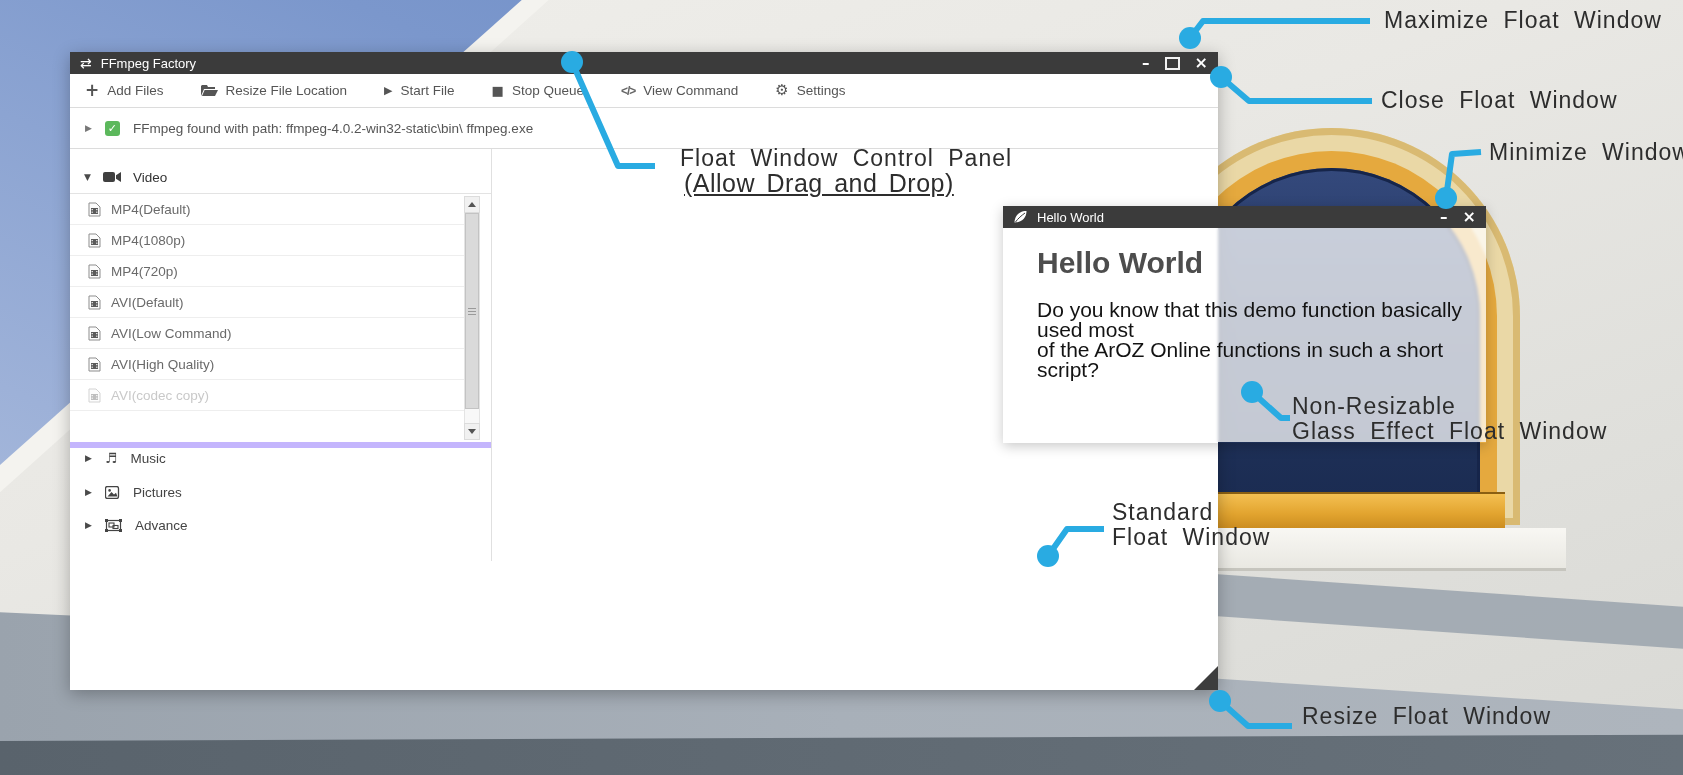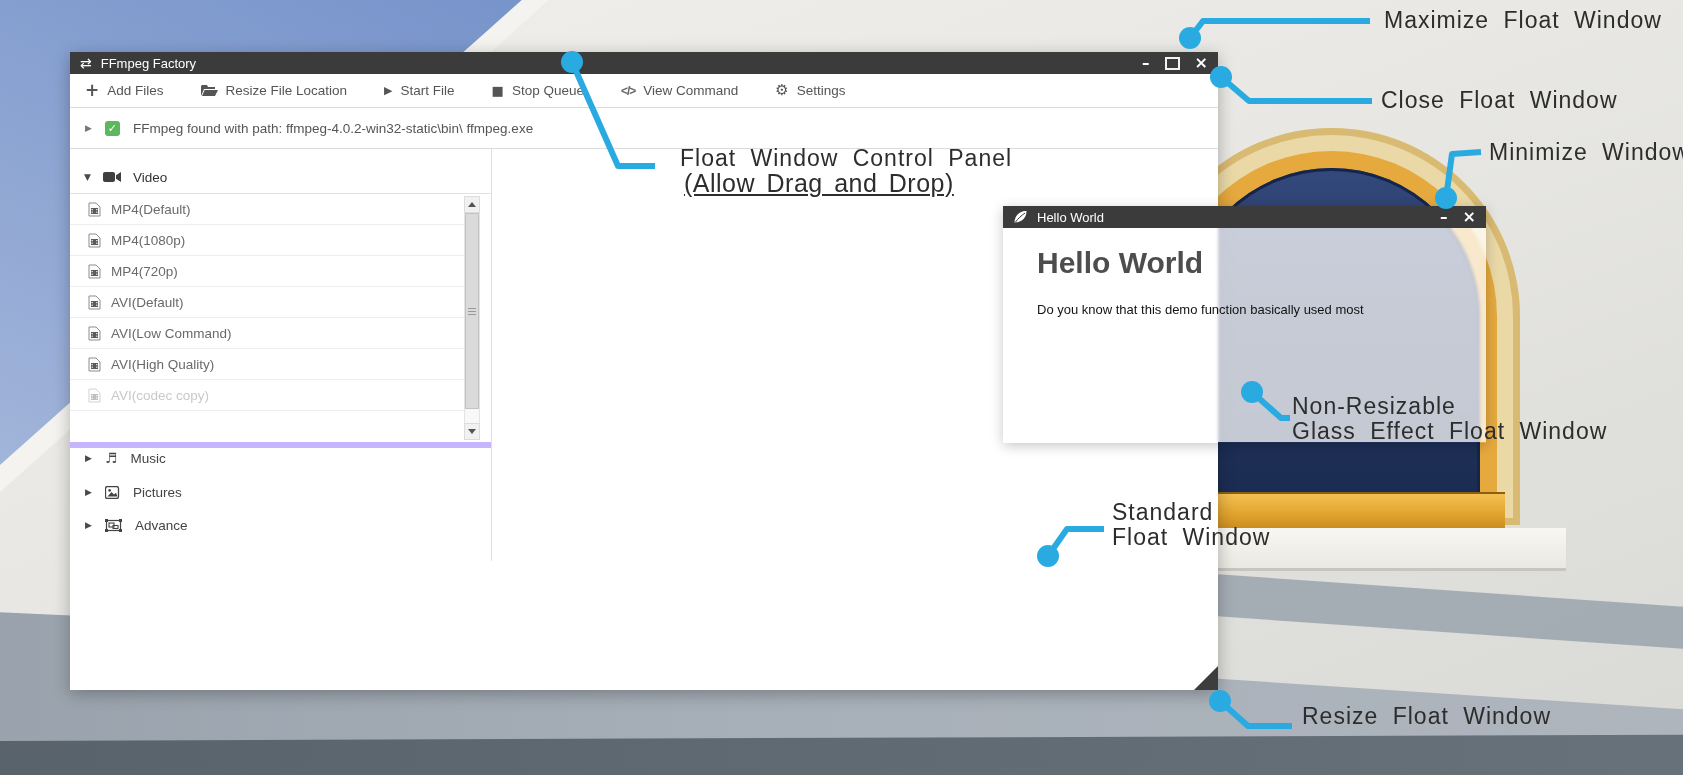--- a/index.html
+++ b/index.html
@@ -57,21 +57,21 @@
   .sec-music{top:295px;}
   .sec-pics{top:329px;}
   .sec-adv{top:362px;}
   .music-glyph{font-size:14px;color:#444;}
   .resize-handle{position:absolute;right:0;bottom:0;width:24px;height:24px;clip-path:polygon(100% 0,100% 100%,0 100%);background:linear-gradient(135deg,#b9bec4 0 30%,#3d3d3d 36%);}
 
   
   .hellowin{position:absolute;left:1003px;top:206px;width:483px;height:237px;z-index:20;box-shadow:0 3px 12px rgba(0,0,0,.22);}
   .hw-body{height:214px;background:rgba(255,255,255,.74);backdrop-filter:blur(1.5px);padding:12px 0 0 34px;box-sizing:border-box;}
   .hw-heading{font-size:30px;font-weight:bold;color:#4d4d4d;margin:6px 0 20px 0;}
-  .hw-line{font-size:13px;color:#131313;line-height:20px;}
+  .hw-line{font-size:21px;color:#131313;line-height:20px;}
 
   
   #callouts{position:absolute;inset:0;z-index:30;pointer-events:none;}
   .ann{position:absolute;z-index:31;color:#2d2d2d;font-size:23px;letter-spacing:1px;word-spacing:7px;white-space:nowrap;line-height:25px;}
   .ann-sub{font-size:25px;letter-spacing:.5px;word-spacing:4px;margin-left:4px;text-decoration:underline;}
 </style>
 </head>
 <body>
 
 <div id="stage">
@@ -287,20 +287,21 @@
         </svg>
       <span>Hello World</span>
       <span class="win-controls">
         <span class="ctrl ctrl-min glyph">–</span>
         <span class="ctrl ctrl-close glyph">×</span>
       </span>
     </div>
     <div class="hw-body">
       <div class="hw-heading">Hello World</div>
       <div class="hw-line">Do you know that this demo function basically used most</div>
+      <div class="hw-line">of the ArOZ Online functions in such a short script?</div>
     </div>
   </div>
 
   <svg id="callouts" width="1683" height="775" viewBox="0 0 1683 775">
     <g stroke="#29abe2" stroke-width="6" fill="none" stroke-linejoin="round">
       <polyline points="1190,38 1203,21 1370,21"></polyline>
       <polyline points="1221,77 1249,101 1372,101"></polyline>
       <polyline points="1446,198 1452,154 1481,152"></polyline>
       <polyline points="572,62 618,166 655,166"></polyline>
       <polyline points="1252,392 1281,418 1290,418"></polyline>

